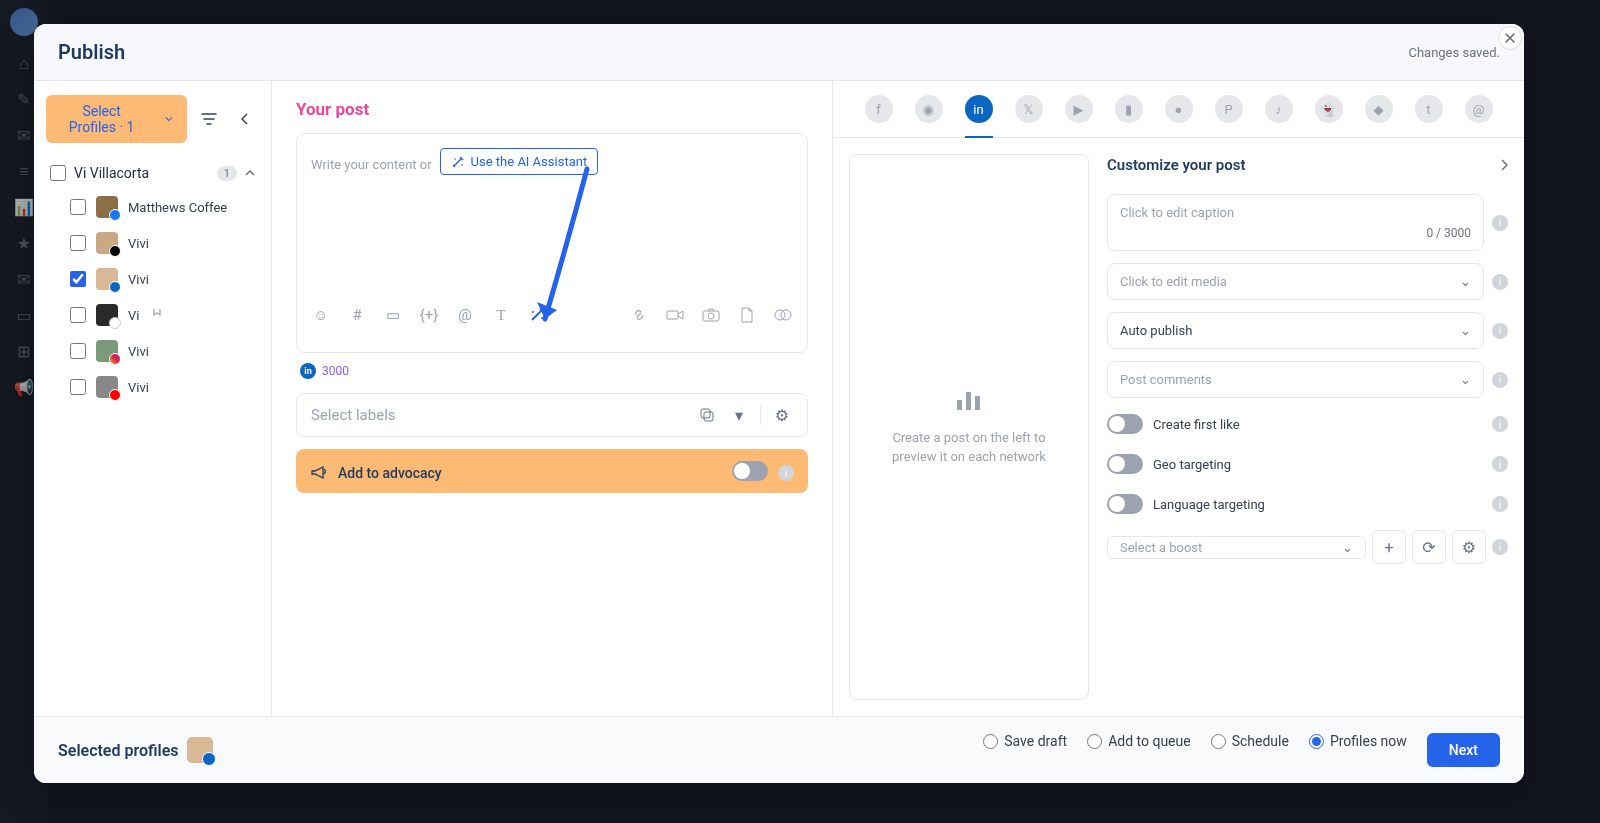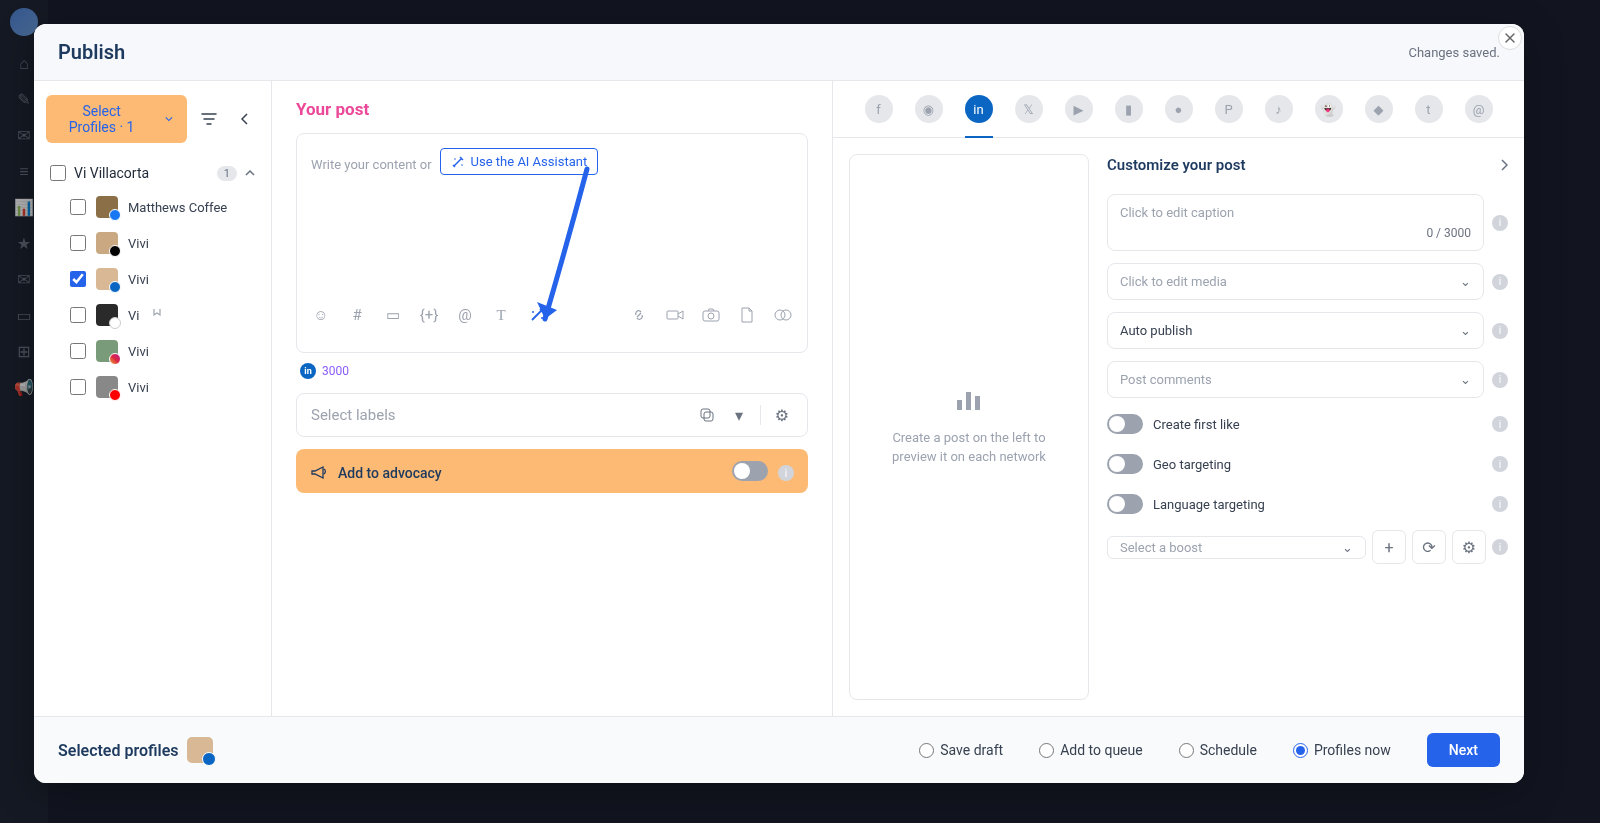--- a/index.html
+++ b/index.html
@@ -69,21 +69,21 @@
 .toggle-row{display:flex;align-items:center;gap:10px;padding:4px 0}
 .toggle-row .label{flex:1;font-size:13px;color:#374151}
 .boost-row{display:flex;align-items:center;gap:6px}
 .boost-select{flex:1;border:1px solid #e5e7eb;border-radius:6px;padding:3px 12px;font-size:13px;color:#9ca3af;display:flex;align-items:center}
 .sq-btn{width:34px;height:34px;border:1px solid #e5e7eb;border-radius:6px;display:flex;align-items:center;justify-content:center;cursor:pointer;color:#6b7280}
 .modal-footer{border-top:1px solid #e5e7eb;padding:16px 24px;display:flex;align-items:center;background:#f9fafb}
 .footer-left{display:flex;align-items:center;gap:8px;flex:1}
 .footer-left h3{font-size:16px;font-weight:600;color:#1e3a5f}
 .sel-avatar{width:26px;height:26px;border-radius:5px;background:#d9b896;position:relative}
 .sel-avatar::after{content:"";position:absolute;bottom:-3px;right:-3px;width:12px;height:12px;border-radius:50%;background:#0a66c2;border:1.5px solid #fff}
-.footer-right{display:flex;align-items:center;gap:36px}
+.footer-right{display:flex;align-items:flex-start;gap:20px}
 .radio-opt{display:flex;align-items:center;gap:6px;font-size:14px;color:#374151;cursor:pointer}
 .radio-opt input{width:15px;height:15px;accent-color:#2563eb}
 .next-btn{background:#2563eb;color:#fff;border:none;padding:9px 22px;border-radius:6px;font-size:14px;cursor:pointer;font-weight:500}
 svg{display:block}
 </style>
 </head>
 <body>
 
 <div class="sidebar-bg">
   <div class="logo"></div>

